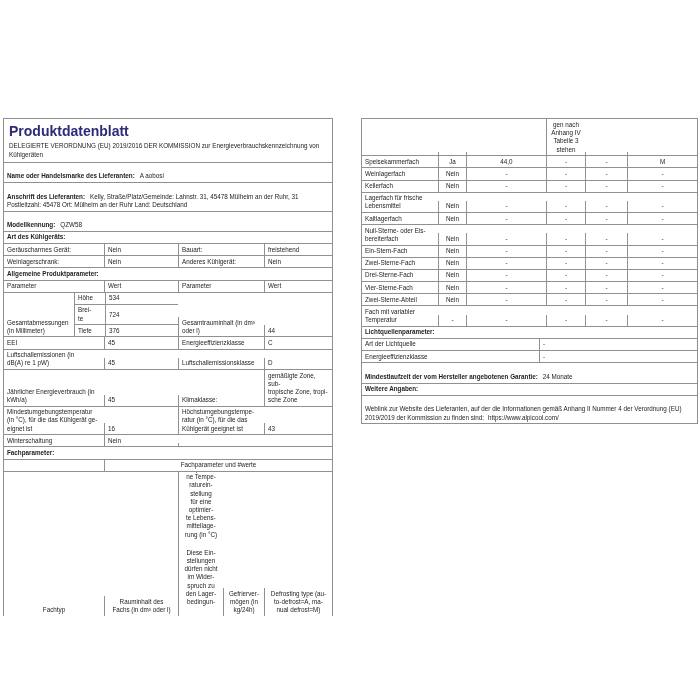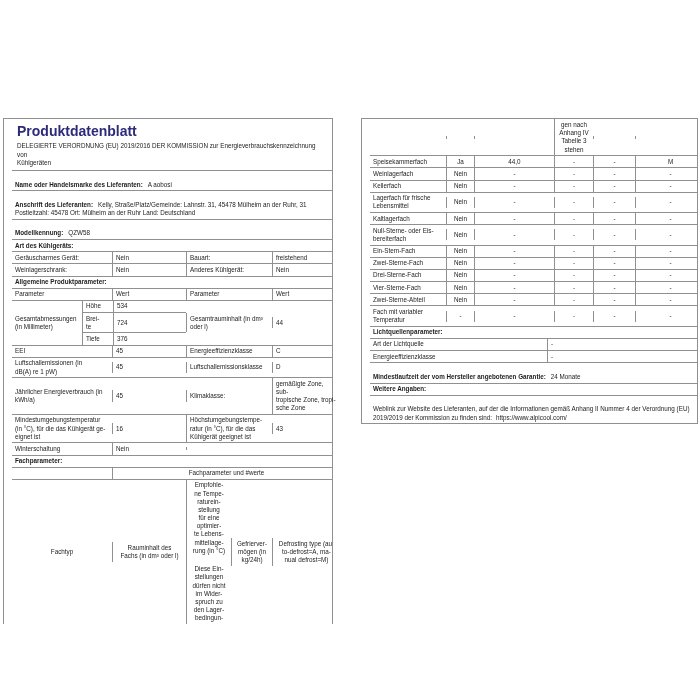--- a/index.html
+++ b/index.html
@@ -5,21 +5,21 @@
   html,body { margin:0; padding:0; }
   body {
     width:700px; height:700px; background:#ffffff; position:relative;
     font-family:"Liberation Sans", sans-serif; font-size:6.3px; color:#1c1c1c;
     overflow:hidden;
   }
   * { box-sizing:border-box; }
   .tbl { position:absolute; border:1px solid #909090; background:#fff; }
   .tbl-left  { left:3px;  top:118px; width:330px; border-bottom:none; }
   .tbl-right { left:361px; top:118px; width:337px; }
-  .row { display:flex; align-items:center; border-bottom:1px solid #909090;margin-left:8px; }
+  .row { display:flex; align-items:flex-end; border-bottom:1px solid #909090; }
   .row:last-child { border-bottom:none; }
   .c { padding:1.5px 3px; line-height:1.3; white-space:pre-line; flex:0 0 auto; }
   .grow { flex:1 1 auto; }
   .bl { border-left:1px solid #909090; }
   .b { font-weight:bold; }
   .val { margin-left:5px; }
   .ctr { text-align:center; }
   .vc { display:flex; align-items:center; }
   .vc.ctr { justify-content:center; }
   

